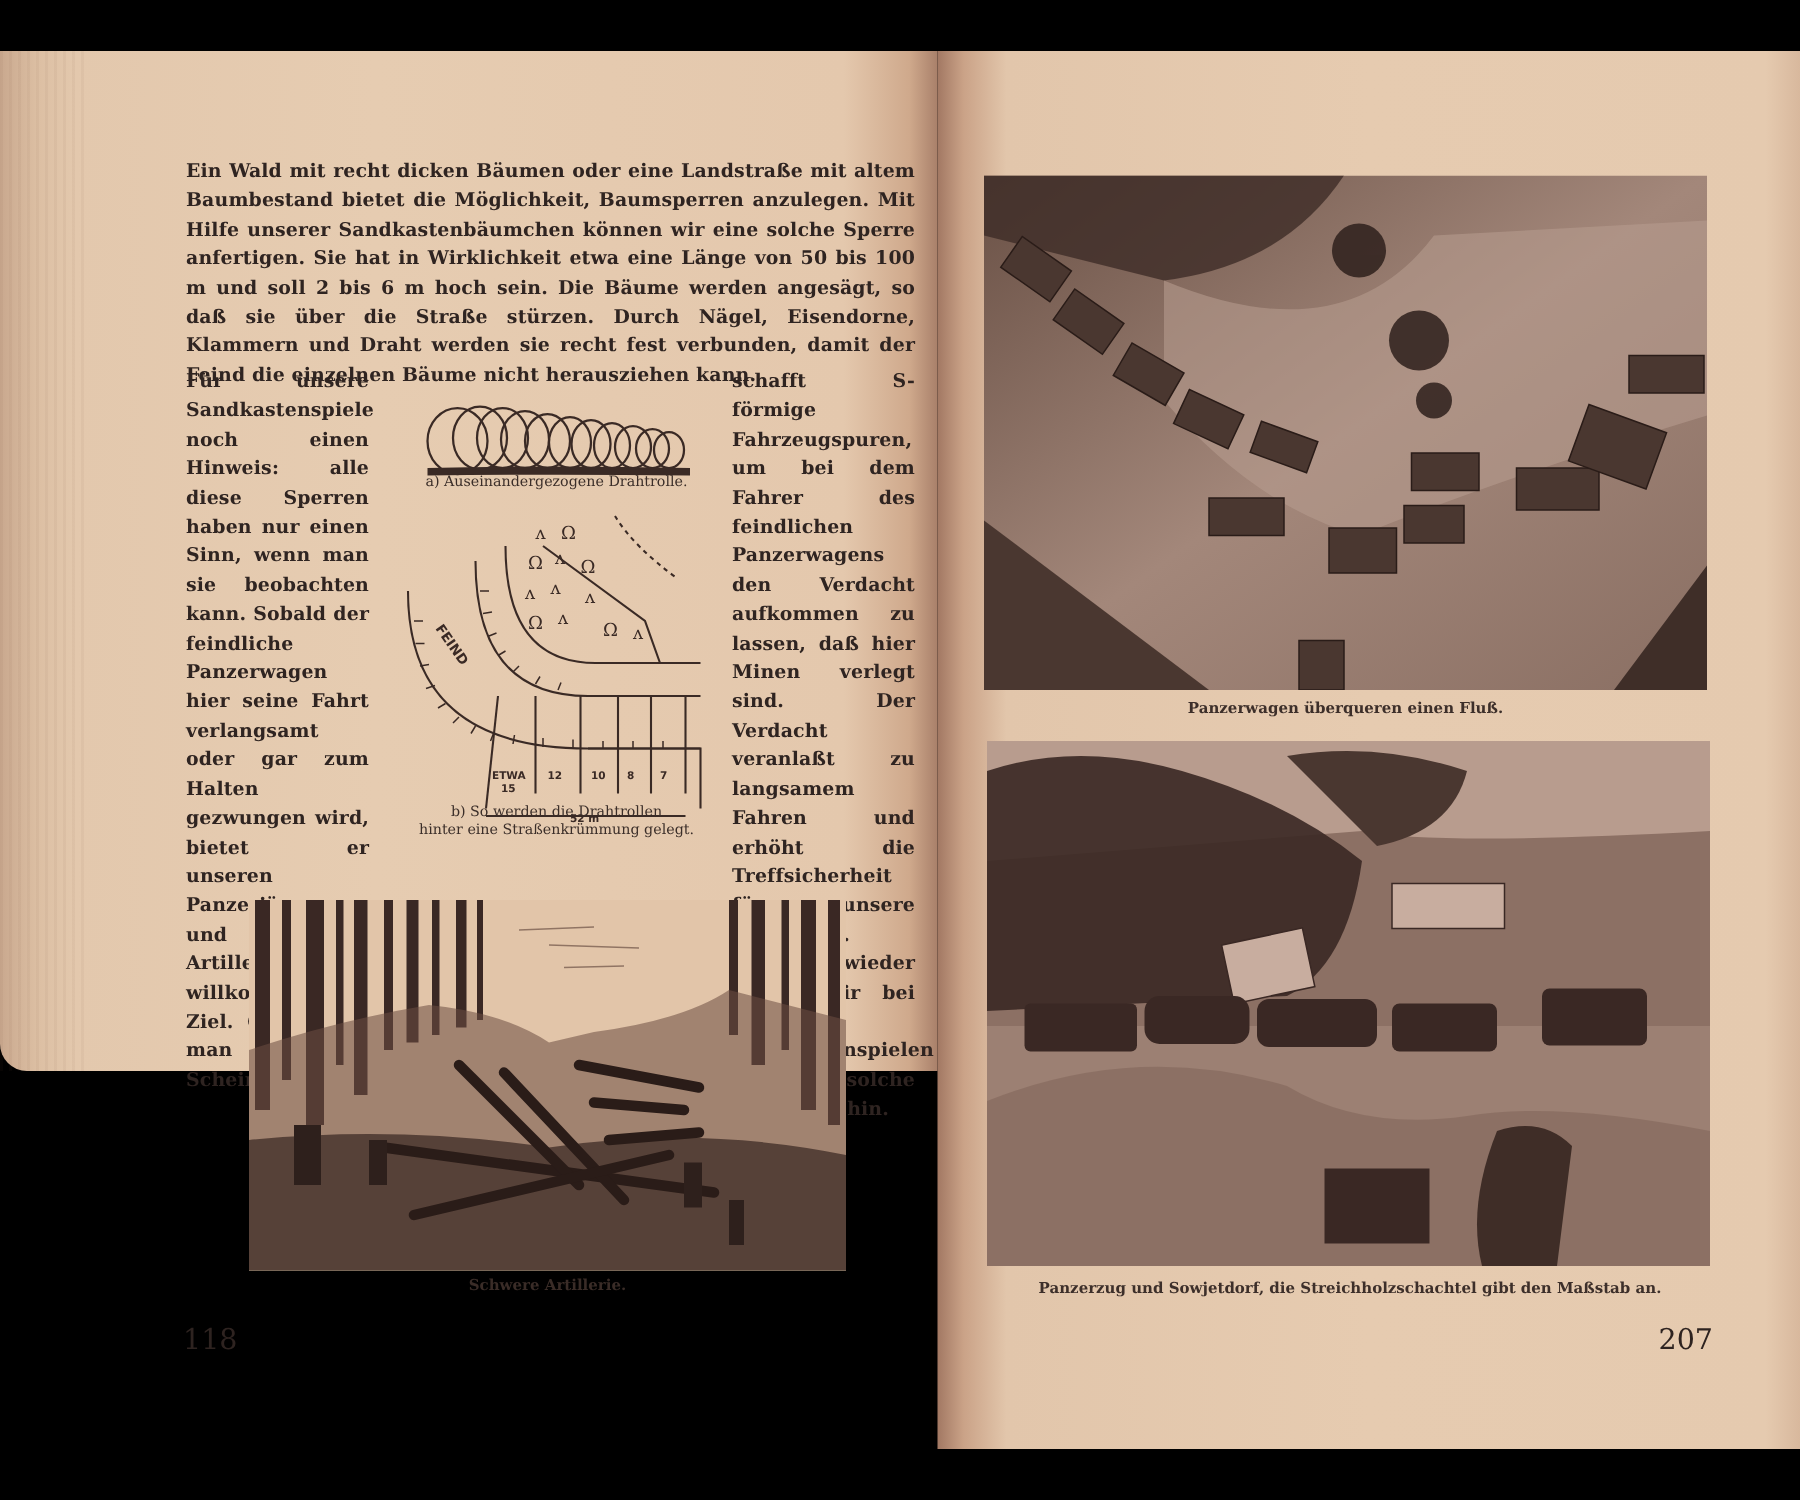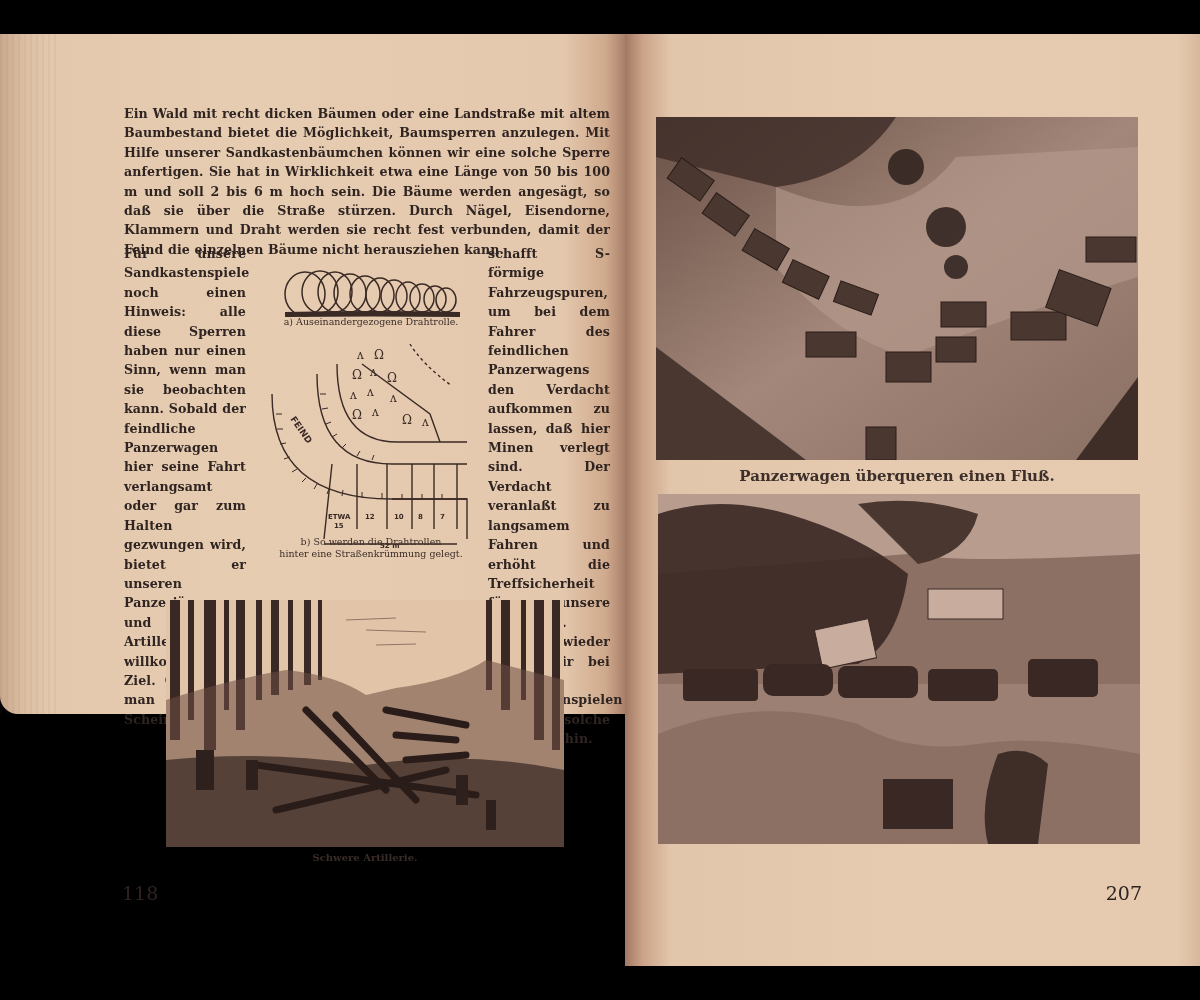--- a/index.html
+++ b/index.html
@@ -38,21 +38,21 @@
 
   .woodcut { position: absolute; left: 166px; top: 566px; width: 398px; height: 247px; background: #e2c5a9; overflow: hidden; }
   .cap-wood { position: absolute; left: 166px; top: 818px; width: 398px; font-size: 10px; font-weight: bold; text-align: center; color: #3a2c27; }
   .pagenum { position: absolute; font-size: 19px; font-weight: normal; color: #2e2320; }
   .pn-left { left: 122px; top: 848px; }
   .pn-right { right: 58px; top: 848px; }
 
   .photo { position: absolute; overflow: hidden; }
   .photo-1 { left: 656px; top: 83px; width: 482px; height: 343px; }
   .photo-2 { left: 658px; top: 460px; width: 482px; height: 350px; }
-  .cap-photo { position: absolute; font-size: 15px; font-weight: bold; text-align: center; color: #3d2f2a; }
+  .cap-photo { position: absolute; font-size: 10px; font-weight: bold; text-align: center; color: #3d2f2a; }
   .cap-p1 { left: 656px; top: 433px; width: 482px; }
   .cap-p2 { left: 640px; top: 820px; width: 520px; }
 </style>
 </head>
 <body>
 
 <div class="spread">
 
   <div class="page-left">
 
@@ -234,15 +234,16 @@
     <g fill="#3a2824">
       <rect x="25" y="175" width="75" height="32" rx="4"></rect>
       <rect x="105" y="170" width="70" height="32" rx="10"></rect>
       <rect x="180" y="172" width="80" height="32" rx="8"></rect>
       <rect x="270" y="175" width="70" height="32" rx="5"></rect>
       <rect x="370" y="165" width="70" height="38" rx="5"></rect>
       <rect x="225" y="285" width="70" height="50"></rect>
     </g>
     <path d="M340 260 Q370 250 390 270 L380 350 L330 350 Q320 310 340 260 Z" fill="#3f2d27"></path>
   </svg>
+  <div class="cap-photo cap-p2">Panzerzug und Sowjetdorf, die Streichholzschachtel gibt den Maßstab an.</div>
 
   <div class="pagenum pn-right">207</div>
 </div>
 
 </body></html>

